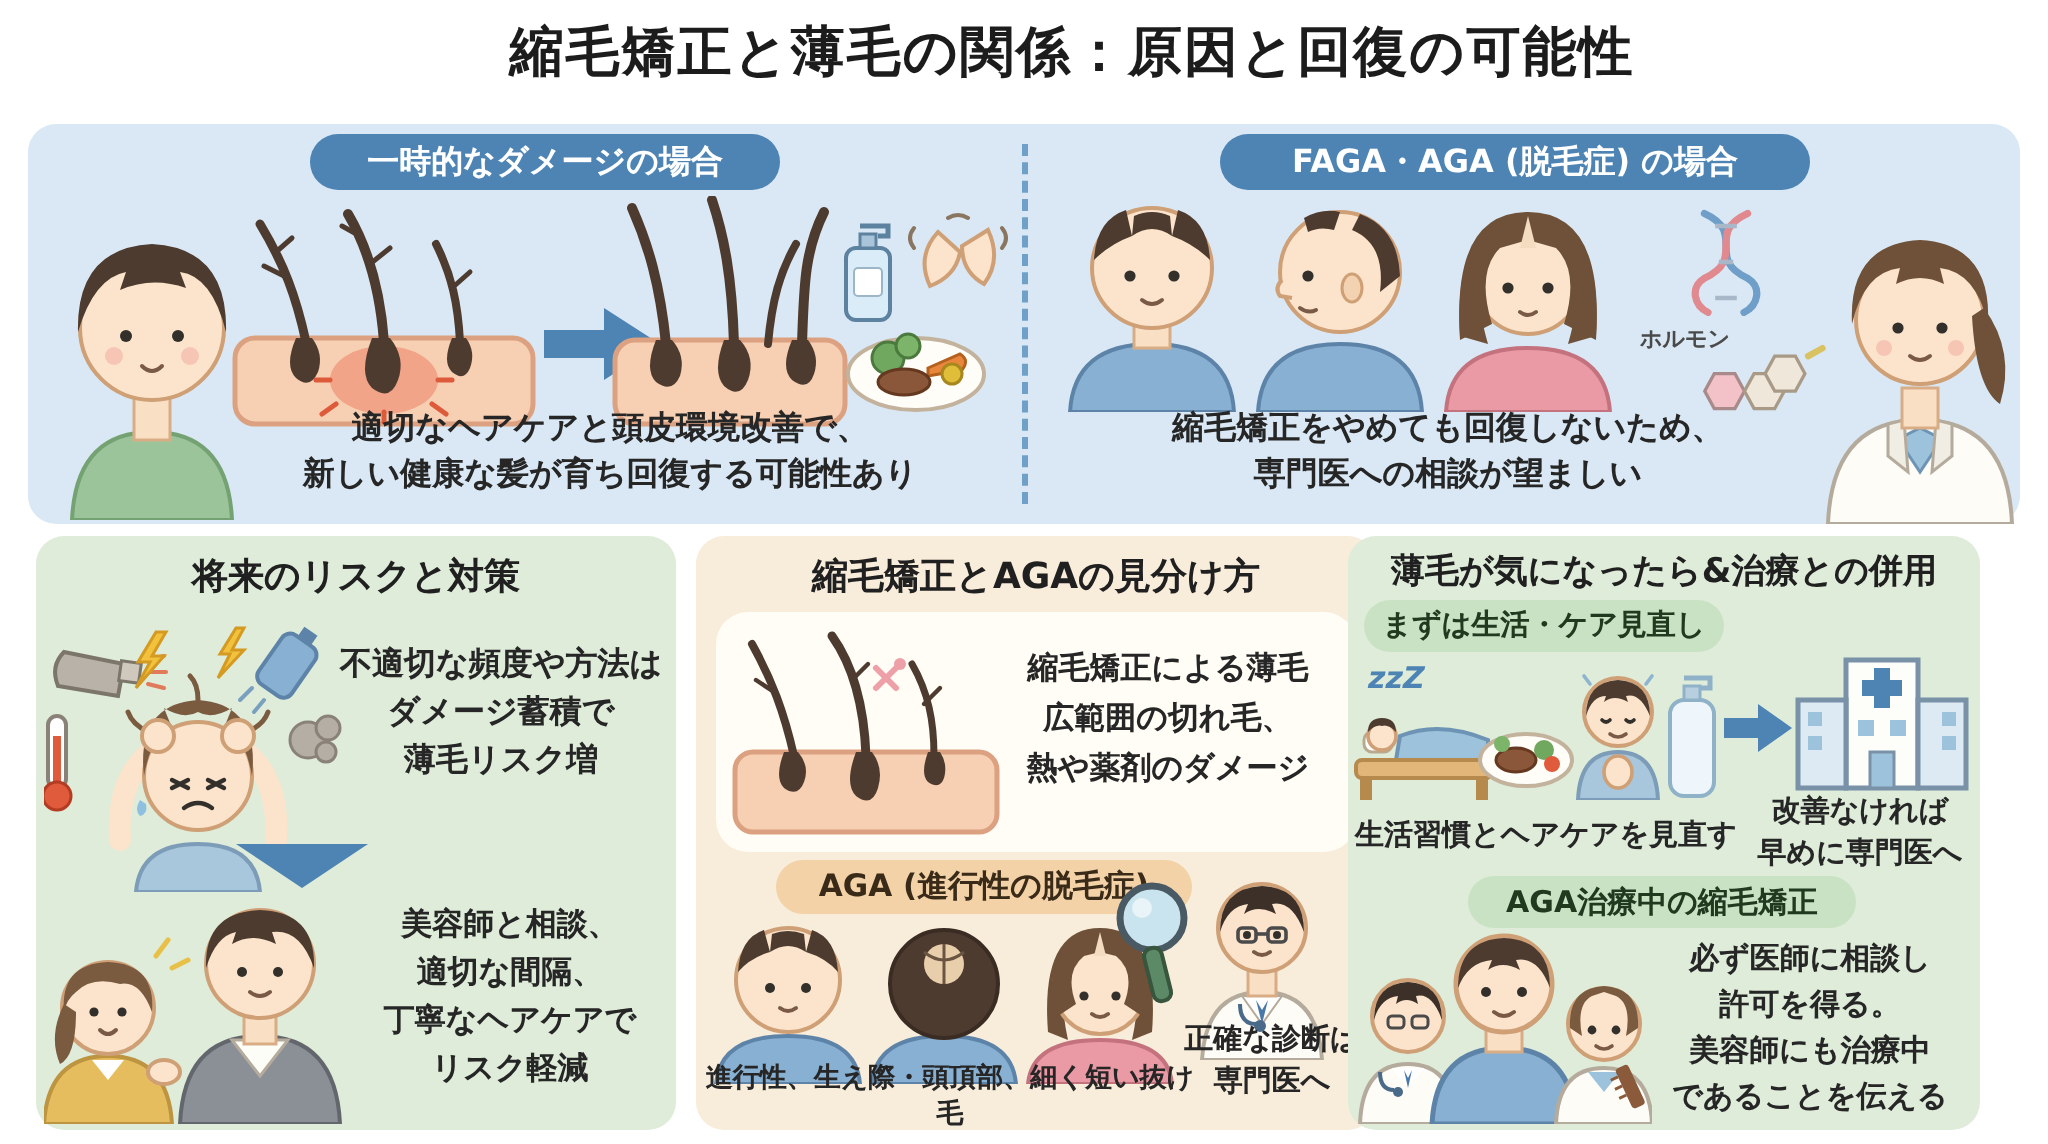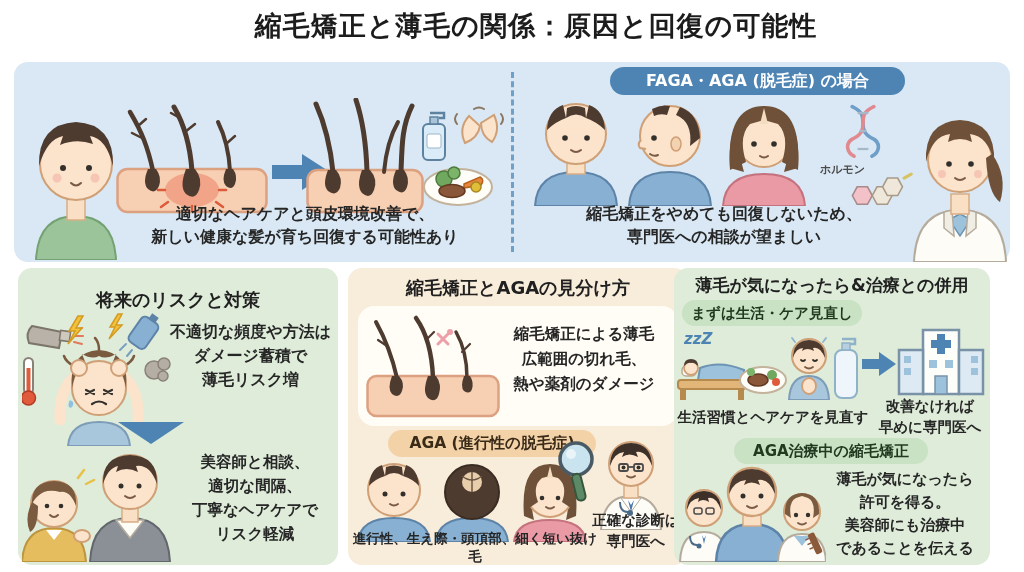--- a/index.html
+++ b/index.html
@@ -25,20 +25,21 @@
 </head>
 <body>
 
 <div class="canvas">
 
   <div class="title">縮毛矯正と薄毛の関係：原因と回復の可能性</div>
 
   <section class="panel" id="top-panel">
     <div class="divider"></div>
 
+    <div class="pill blue" style="left:141px;top:5px;width:235px;">一時的なダメージの場合</div>
 
     <div class="abs" style="left:16px;top:42px;width:92px;height:156px;">
       <svg viewBox="0 0 92 156">
         <path d="M6 156 Q8 112 46 112 Q84 112 86 156 Z" fill="#9cc49a" stroke="#74a272" stroke-width="2"></path>
         <rect x="37" y="94" width="18" height="22" fill="#f9dfc4" stroke="#d8ad85" stroke-width="1.5"></rect>
         <circle cx="46" cy="60" r="36" fill="#fbe4cb" stroke="#cf9f76" stroke-width="2"></circle>
         <path d="M9 62 Q8 20 46 18 Q84 20 83 62 Q76 34 60 32 L63 40 Q46 34 30 41 L33 32 Q17 35 9 62 Z" fill="#4e3b30"></path>
         <circle cx="33" cy="64" r="3" fill="#33302c"></circle>
           <circle cx="59" cy="64" r="3" fill="#33302c"></circle>
         <circle cx="27" cy="74" r="4.5" fill="#f4b8a8" opacity="0.7"></circle>
@@ -215,21 +216,21 @@
           <circle cx="68" cy="78" r="4" fill="#f4b8a8" opacity=".7"></circle>
         <path d="M45 82 q5 4 10 0" stroke="#7a5a46" stroke-width="2" fill="none" stroke-linecap="round"></path>
       </svg>
     </div>
 
     <div class="cap" style="left:530px;top:140px;width:360px;font-size:16px;line-height:23px;">縮毛矯正をやめても回復しないため、
 専門医への相談が望ましい</div>
   </section>
 
   <section class="panel gpanel" style="left:18px;top:268px;width:320px;height:297px;">
-    <div class="panel-title" style="top:20px;font-size:18px;">将来のリスクと対策</div>
+    <div class="panel-title" style="top:8px;font-size:18px;">将来のリスクと対策</div>
 
     <div class="abs" style="left:4px;top:36px;width:152px;height:142px;">
       <svg viewBox="0 0 152 142">
         <path d="M10 22 l30 6 -3 16 -30 -5 q-4 -10 3 -17z" fill="#b9b2a8" stroke="#7c756a" stroke-width="2"></path>
         <rect x="38" y="27" width="10" height="10" fill="#cfc8bd" stroke="#7c756a" stroke-width="1.5" transform="rotate(8 43 32)"></rect>
         <g stroke="#e07a5a" stroke-width="2" stroke-linecap="round">
             <line x1="52" y1="26" x2="60" y2="24"></line>
             <line x1="53" y1="32" x2="61" y2="32"></line>
             <line x1="52" y1="38" x2="60" y2="40"></line>
           </g>
@@ -523,19 +524,19 @@
           <rect x="134" y="66" width="7" height="22" rx="2" fill="#8a5a3a"></rect>
           <g stroke="#8a5a3a" stroke-width="1.5">
               <line x1="134" y1="70" x2="130" y2="70"></line>
               <line x1="134" y1="75" x2="130" y2="75"></line>
               <line x1="134" y1="80" x2="130" y2="80"></line>
             </g>
         </g>
       </svg>
     </div>
 
-    <div class="cap" style="left:150px;top:200px;width:162px;font-size:15px;line-height:23px;">薄毛が気になったら
+    <div class="cap" style="left:150px;top:200px;width:162px;font-size:15px;line-height:23px;">必ず医師に相談し
 許可を得る。
 美容師にも治療中
 であることを伝える</div>
   </section>
 
 </div>
 
 </body></html>

